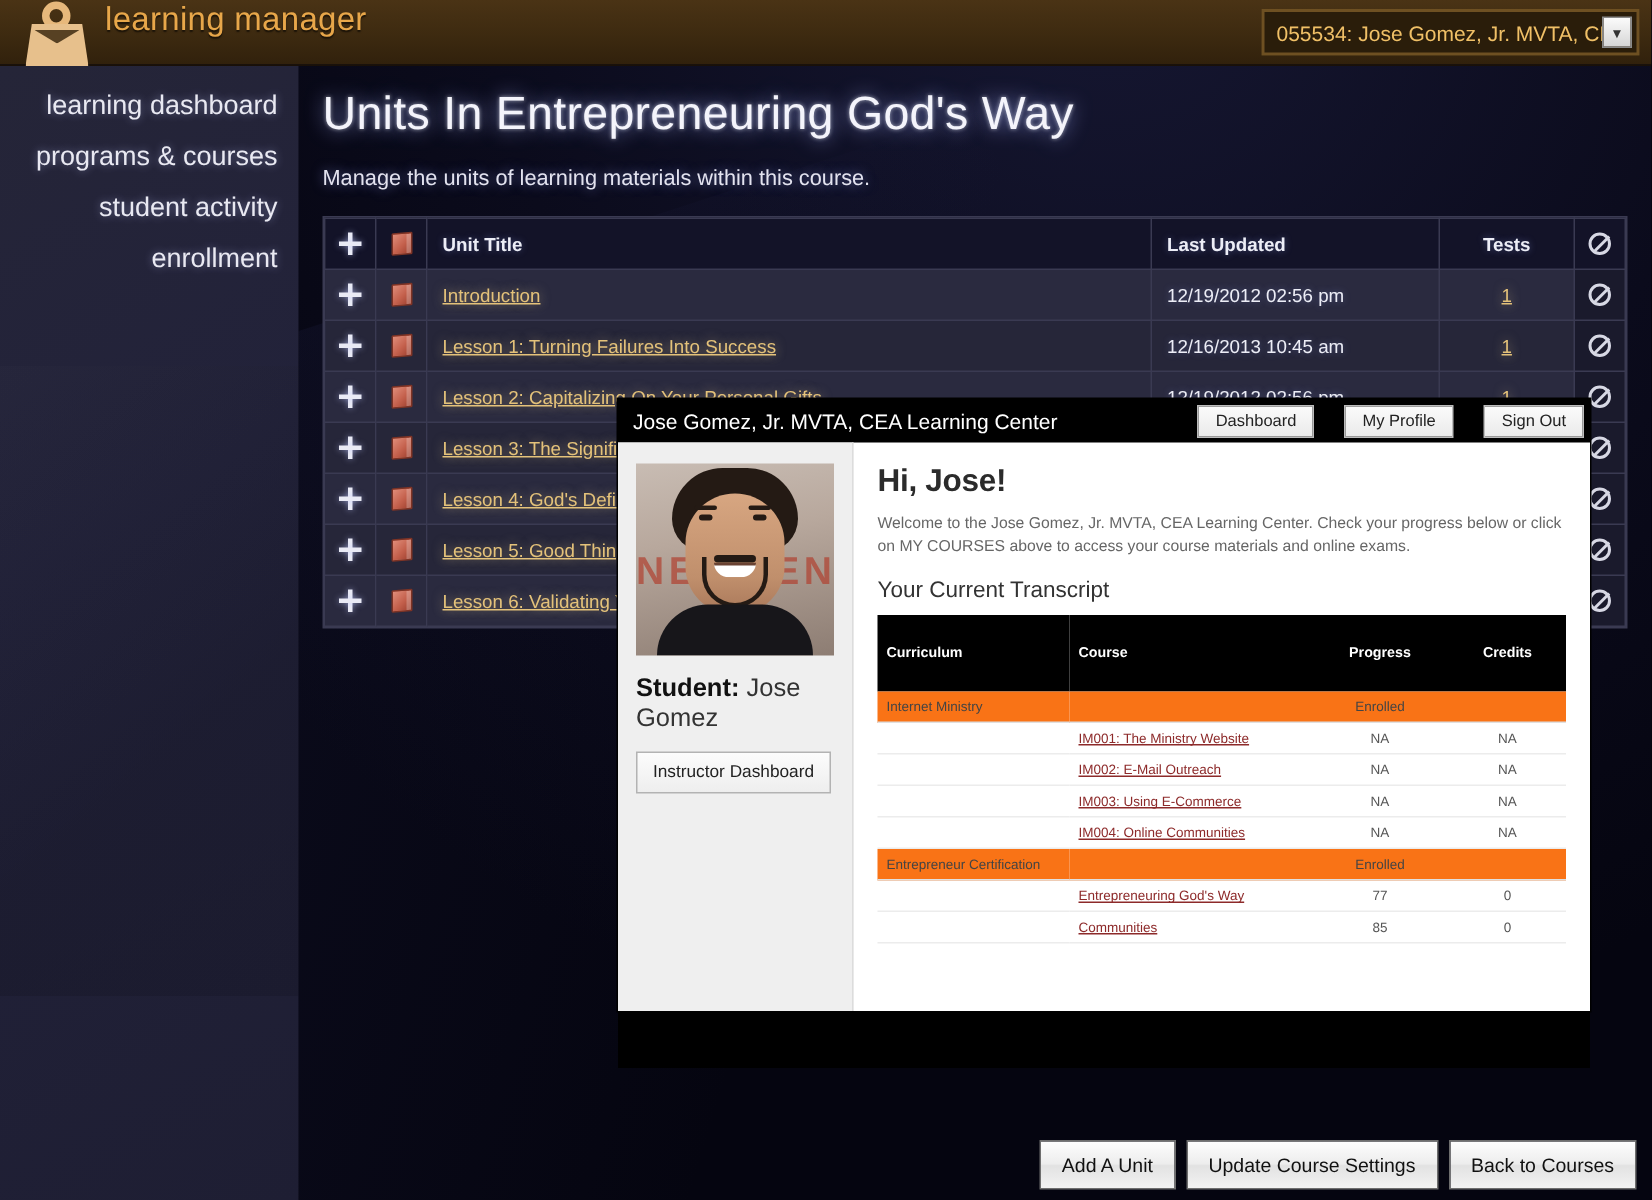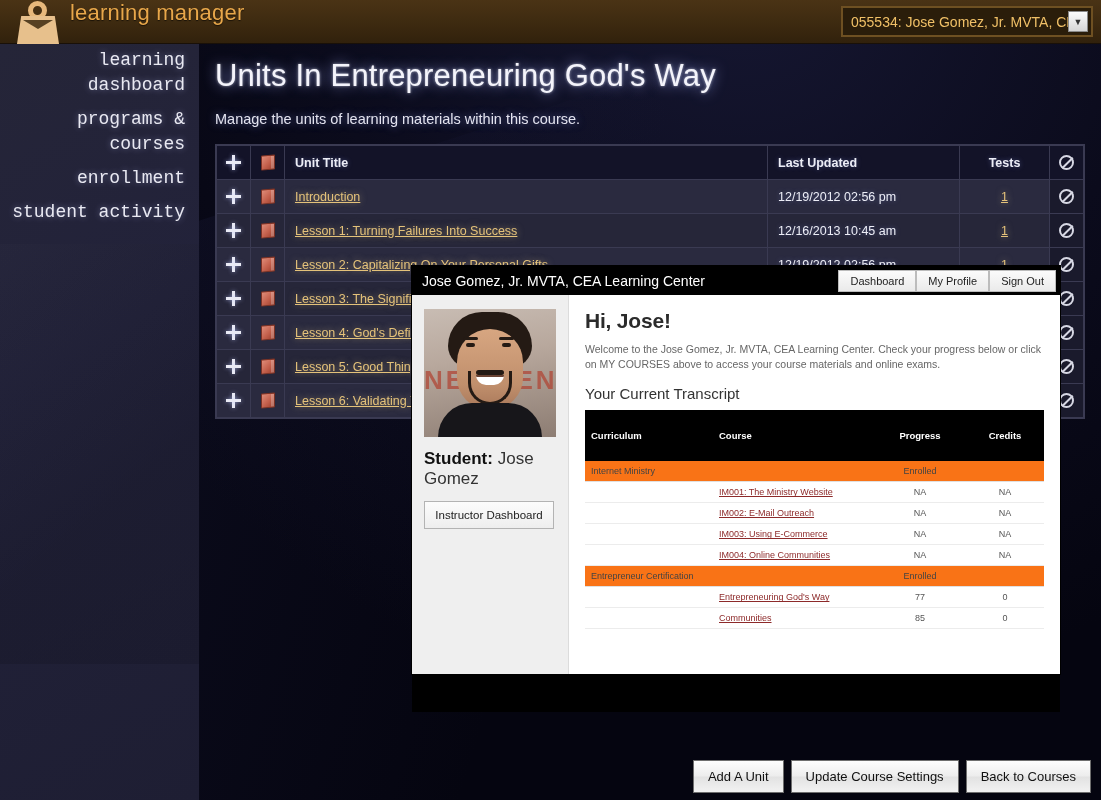--- a/index.html
+++ b/index.html
@@ -80,22 +80,22 @@
     border: 1px solid #8a8a8a;
     display: flex; align-items: center; justify-content: center;
     font-size: 9px; color: #333;
   }
 
   
   .sidebar {
     position: absolute; top: 44px; left: 0;
     width: 199px; height: 756px;
     background: linear-gradient(150deg, #252538 0%, #22223a 40%, #1e1e33 100%);
+    padding-top: 10px;
     z-index: 10;
-    font-family: Liberation Mono, monospace;
   }
   .sidebar::after {
     content: "";
     position: absolute; left: 0; top: 200px;
     width: 199px; height: 420px;
     background: linear-gradient(140deg, rgba(255,255,255,.012) 0%, rgba(0,0,0,.12) 60%);
     pointer-events: none;
   }
   .nav-item {
     display: block;
@@ -251,21 +251,21 @@
     display: flex; align-items: center;
     padding: 0 4px 0 10px;
     flex: 0 0 29px;
   }
   .modal-head-title {
     flex: 1 1 auto;
     color: #fff;
     font-size: 14px;
     white-space: nowrap;
   }
-  .modal-head-btns { display: flex; gap: 0; }
+  .modal-head-btns { display: flex; gap: 20px; }
   .mh-btn {
     background: linear-gradient(to bottom, #fbfbfb, #eaeaea);
     border: 1px solid #bcbcbc;
     font-size: 11px; color: #222;
     padding: 4px 11px;
     cursor: pointer;
     font-family: "Liberation Sans", sans-serif;
     white-space: nowrap;
   }
   .modal-body { flex: 1 1 auto; display: flex; min-height: 0; }
@@ -382,22 +382,22 @@
 
     <div class="acct-select">
       <div class="acct-label">055534: Jose Gomez, Jr. MVTA, CEA</div>
       <div class="acct-arrow">▼</div>
     </div>
   </div>
 
   <div class="sidebar">
     <a class="nav-item">learning dashboard</a>
     <a class="nav-item">programs &amp; courses</a>
+    <a class="nav-item">student activity</a>
     <a class="nav-item">enrollment</a>
-    <a class="nav-item">student activity</a>
   </div>
 
   <div class="main">
     <div class="page-title">Units In Entrepreneuring God's Way</div>
     <div class="page-sub">Manage the units of learning materials within this course.</div>
 
     <div class="units-wrap">
       <table class="units">
         <thead>
           <tr>

